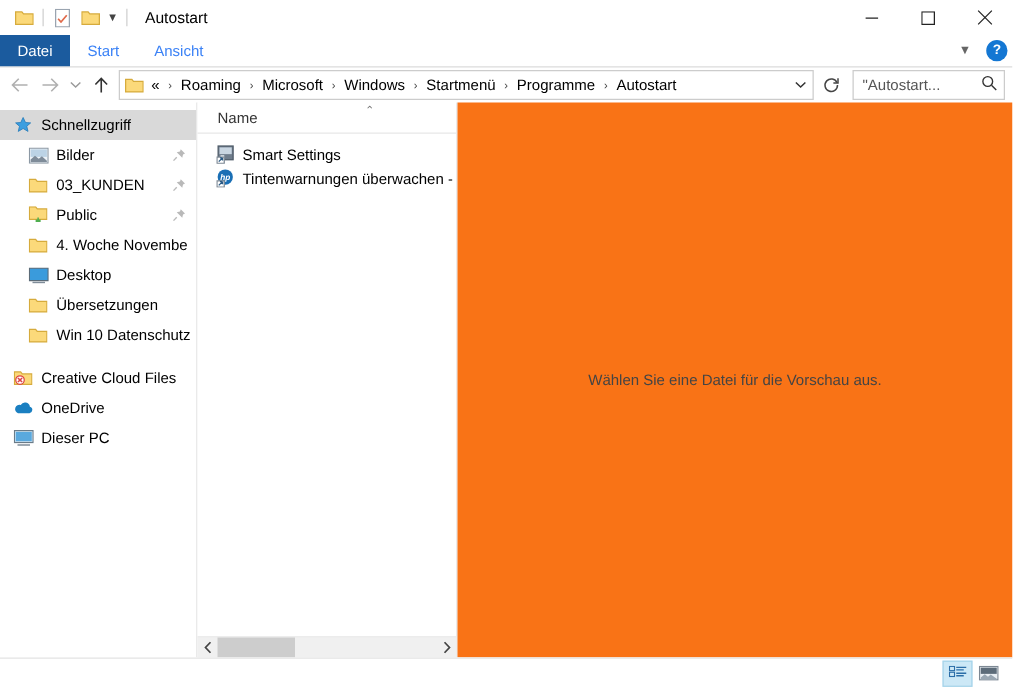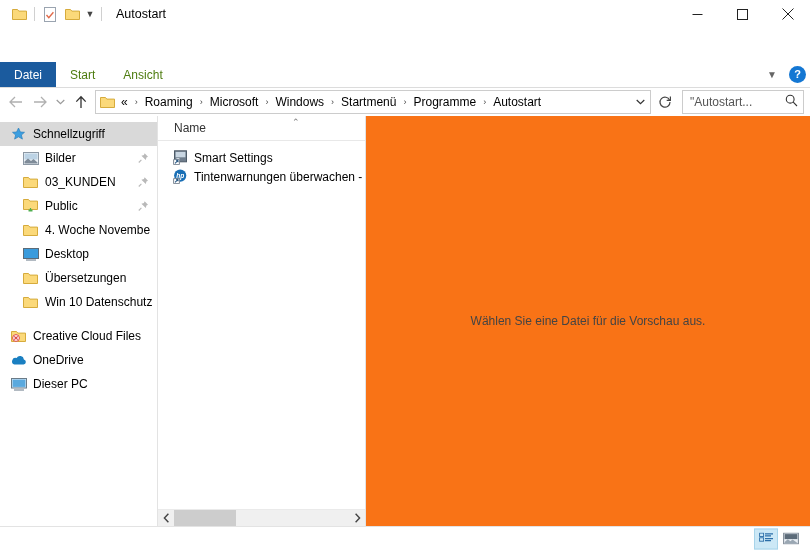--- a/index.html
+++ b/index.html
@@ -85,28 +85,27 @@
 
   
   .ribbon {
     height: 25px;
     flex: 0 0 25px;
     display: flex;
     align-items: stretch;
     position: relative;
     background: #ffffff;
     border-bottom: 1px solid #dcdcdc;
-    margin-top: 34px;
   }
   .tab {
     display: flex;
     align-items: center;
     padding: 0 14px;
     font-size: 12px;
-    color: #4d7c0f;
+    color: #3b82f6;
     white-space: nowrap;
   }
   .tab.file {
     background: #1b5b9e;
     color: #ffffff;
   }
   .ribbon-right {
     position: absolute;
     right: 4px;
     top: 0;

